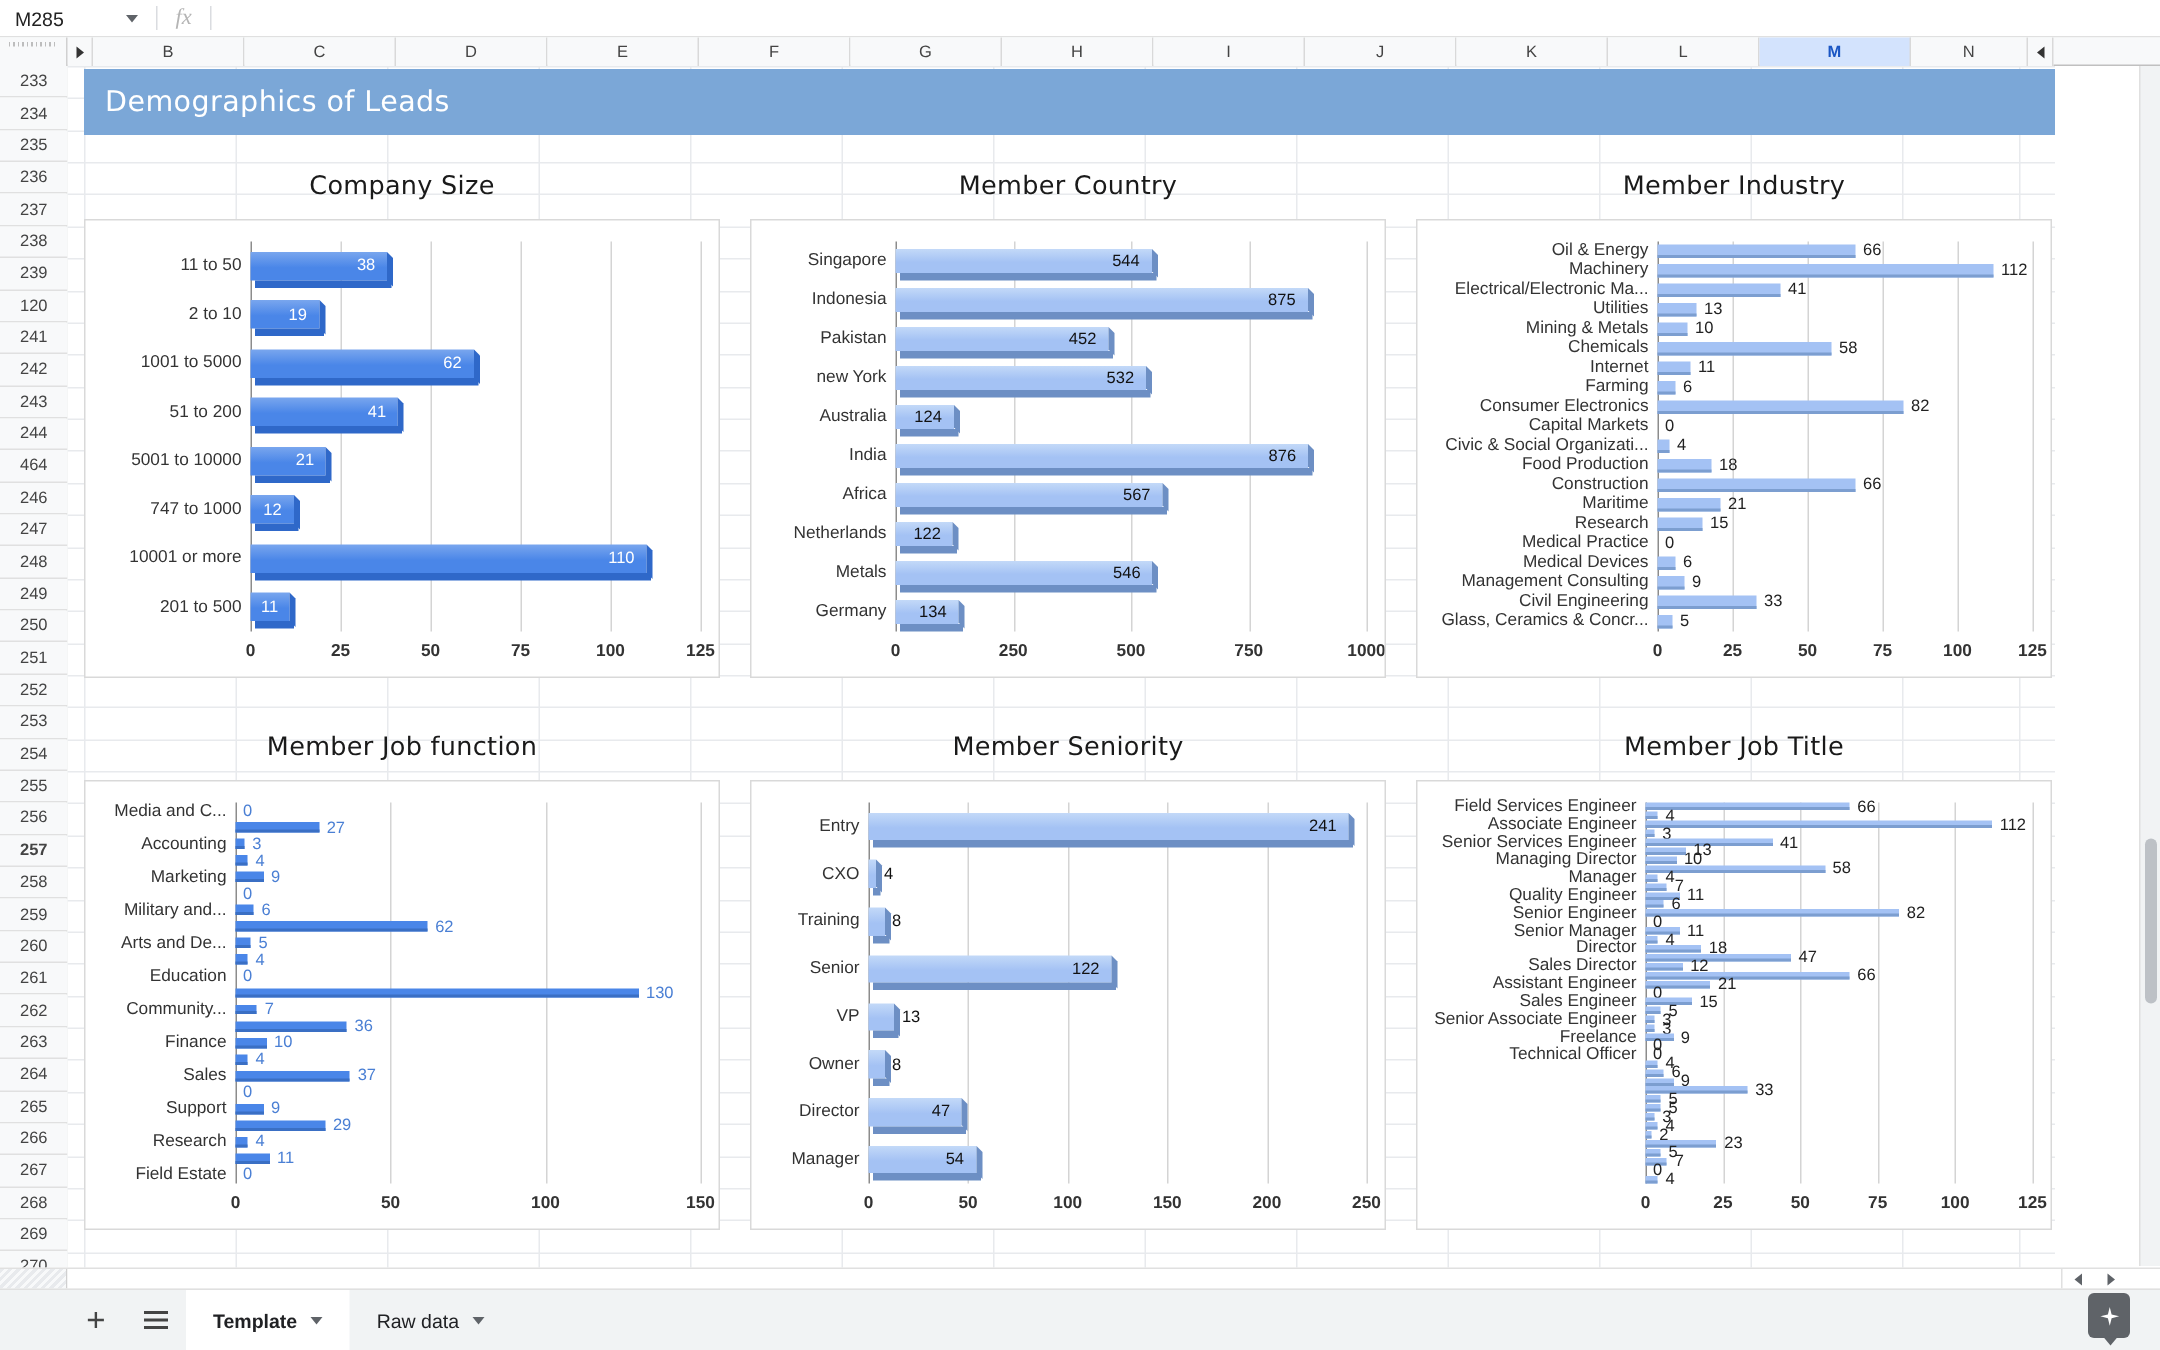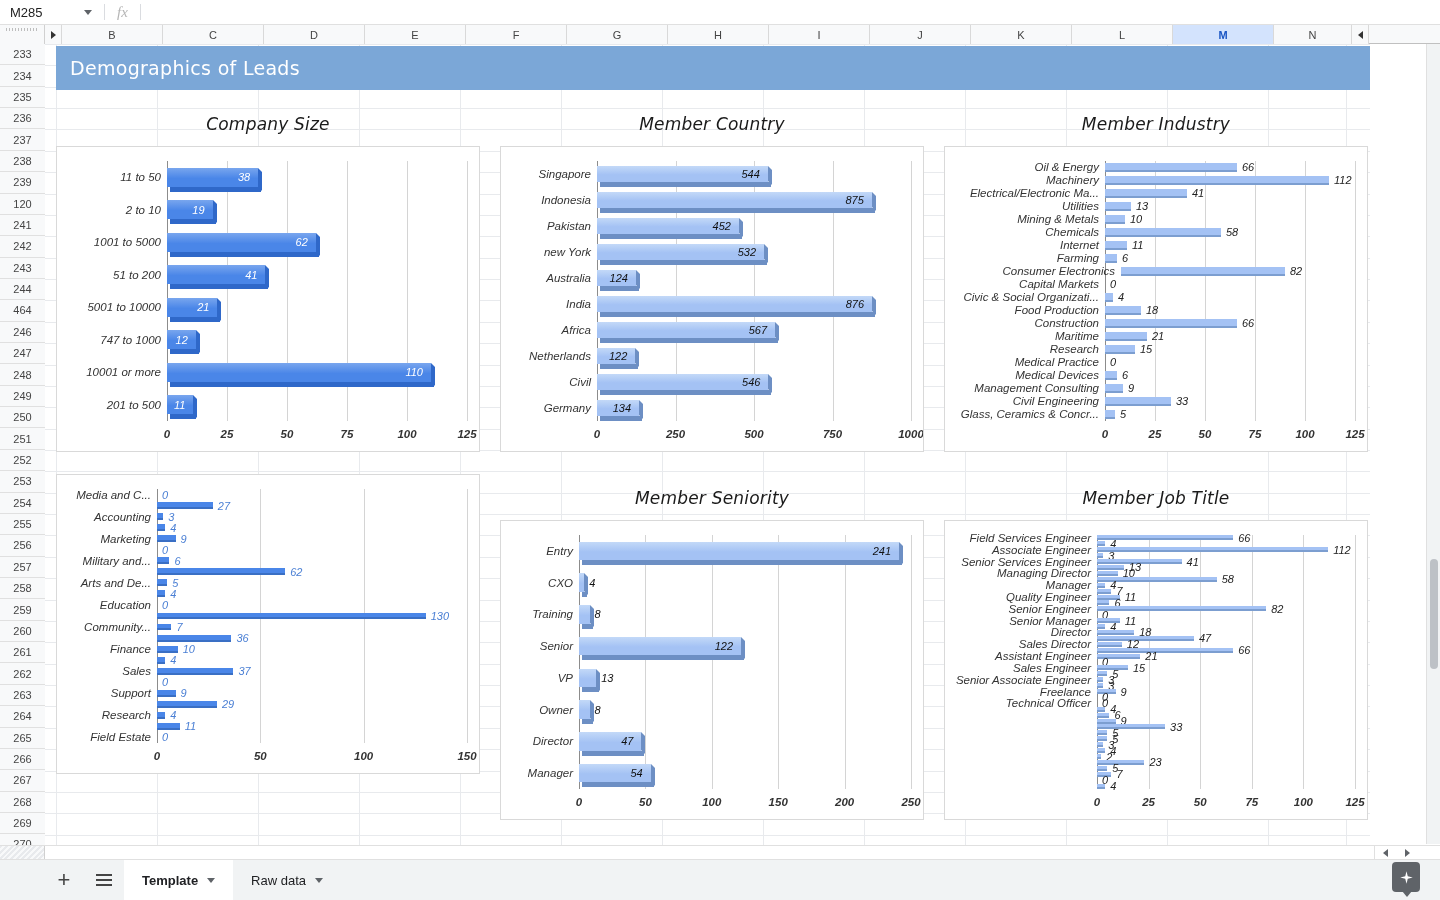--- a/index.html
+++ b/index.html
@@ -89,21 +89,21 @@
     position: absolute; top: 2px; left: 11px; width: 1314px; height: 44px;
     background: #7ba7d7; display: flex; align-items: center; padding-left: 14px;
   }
   .banner-title {
     font-family: "DejaVu Sans", sans-serif; font-size: 19px;
     color: #ffffff; letter-spacing: 0.3px;
   }
 
   
   .charts-area { position: absolute; top: 56px; left: 11px; width: 1314px; }
-  .chart-row { display: flex; gap: 20px; font-style: italic; }
+  .chart-row { display: flex; gap: 20px; }
   .chart-cell { width: 424px; }
   .chart-title {
     font-family: "DejaVu Sans", sans-serif;
     font-size: 17px; color: #1a1a1a; text-align: center;
     padding: 14px 0 12px 0; letter-spacing: 0.2px;
   }
   .chart-box {
     border: 1px solid #d9d9d9; background: #fff;
     position: relative; overflow: hidden;
   }
@@ -268,21 +268,21 @@
     <div class="row-cell" style="height: 21.3684px;">247</div>
     <div class="row-cell" style="height: 21.3684px;">248</div>
     <div class="row-cell" style="height: 21.3684px;">249</div>
     <div class="row-cell" style="height: 21.3684px;">250</div>
     <div class="row-cell" style="height: 21.3684px;">251</div>
     <div class="row-cell" style="height: 21.3684px;">252</div>
     <div class="row-cell" style="height: 21.3684px;">253</div>
     <div class="row-cell" style="height: 21.3684px;">254</div>
     <div class="row-cell" style="height: 21.3684px;">255</div>
     <div class="row-cell" style="height: 21.3684px;">256</div>
-    <div class="row-cell" style="height: 21.3684px;">257</div>
+    <div class="row-cell" style="height: 21.3684px; font-weight: bold;">257</div>
     <div class="row-cell" style="height: 21.3684px;">258</div>
     <div class="row-cell" style="height: 21.3684px;">259</div>
     <div class="row-cell" style="height: 21.3684px;">260</div>
     <div class="row-cell" style="height: 21.3684px;">261</div>
     <div class="row-cell" style="height: 21.3684px;">262</div>
     <div class="row-cell" style="height: 21.3684px;">263</div>
     <div class="row-cell" style="height: 21.3684px;">264</div>
     <div class="row-cell" style="height: 21.3684px;">265</div>
     <div class="row-cell" style="height: 21.3684px;">266</div>
     <div class="row-cell" style="height: 21.3684px;">267</div>
@@ -521,21 +521,21 @@
               <div class="bar-row" style="position: absolute; left: 96px; top: 201.46px; height: 15.08px; width: 314px;">
                 <div class="cat-label" style="max-width: 88px;">Netherlands</div>
                 <div class="bar3d" style="width: 38.308px; height: 15.08px;">
                   <div class="face" style="width: 38.308px; background: linear-gradient(rgb(195, 217, 248) 0%, rgb(164, 194, 244) 55%, rgb(164, 194, 244) 100%);"></div>
                   <div class="base" style="width: 38.308px; background: rgb(109, 143, 196);"></div>
                   <div class="side" style="left: 38.308px; background: rgb(109, 143, 196); transform: skewY(45deg); transform-origin: left top;"></div>
                 </div>
                 <div class="val inside-dark" style="left: 30.308px; transform: translate(-100%, -50%);">122</div>
               </div>
               <div class="bar-row" style="position: absolute; left: 96px; top: 227.46px; height: 15.08px; width: 314px;">
-                <div class="cat-label" style="max-width: 88px;">Civil</div>
+                <div class="cat-label" style="max-width: 88px;">Metals</div>
                 <div class="bar3d" style="width: 171.444px; height: 15.08px;">
                   <div class="face" style="width: 171.444px; background: linear-gradient(rgb(195, 217, 248) 0%, rgb(164, 194, 244) 55%, rgb(164, 194, 244) 100%);"></div>
                   <div class="base" style="width: 171.444px; background: rgb(109, 143, 196);"></div>
                   <div class="side" style="left: 171.444px; background: rgb(109, 143, 196); transform: skewY(45deg); transform-origin: left top;"></div>
                 </div>
                 <div class="val inside-dark" style="left: 163.444px; transform: translate(-100%, -50%);">546</div>
               </div>
               <div class="bar-row" style="position: absolute; left: 96px; top: 253.46px; height: 15.08px; width: 314px;">
                 <div class="cat-label" style="max-width: 88px; margin-left: 20px;">Germany</div>
                 <div class="bar3d" style="width: 42.076px; height: 15.08px;">
@@ -598,21 +598,21 @@
               <div class="bar-row" style="position: absolute; left: 160px; top: 94.47px; height: 8.06px; width: 250px;">
                 <div class="cat-label" style="max-width: 152px;">Internet</div>
                 <div class="barflat" style="width: 22px; background: rgb(164, 194, 244); border-bottom: 2px solid rgb(124, 158, 208);"></div>
                 <div class="val outside" style="left: 27px;">11</div>
               </div>
               <div class="bar-row" style="position: absolute; left: 160px; top: 107.47px; height: 8.06px; width: 250px;">
                 <div class="cat-label" style="max-width: 152px;">Farming</div>
                 <div class="barflat" style="width: 12px; background: rgb(164, 194, 244); border-bottom: 2px solid rgb(124, 158, 208);"></div>
                 <div class="val outside" style="left: 17px;">6</div>
               </div>
-              <div class="bar-row" style="position: absolute; left: 176px; top: 120.47px; height: 8.06px; width: 250px;">
+              <div class="bar-row" style="position: absolute; left: 160px; top: 120.47px; height: 8.06px; width: 250px;">
                 <div class="cat-label" style="max-width: 152px;">Consumer Electronics</div>
                 <div class="barflat" style="width: 164px; background: rgb(164, 194, 244); border-bottom: 2px solid rgb(124, 158, 208);"></div>
                 <div class="val outside" style="left: 169px;">82</div>
               </div>
               <div class="bar-row" style="position: absolute; left: 160px; top: 133.47px; height: 8.06px; width: 250px;">
                 <div class="cat-label" style="max-width: 152px;">Capital Markets</div>
                 <div class="val outside" style="left: 5px;">0</div>
               </div>
               <div class="bar-row" style="position: absolute; left: 160px; top: 146.47px; height: 8.06px; width: 250px;">
                 <div class="cat-label" style="max-width: 152px;">Civic &amp; Social Organizati...</div>
@@ -671,20 +671,21 @@
                 <span class="xtick" style="left: 360px;">100</span>
                 <span class="xtick" style="left: 410px;">125</span>
               </div>
             </div>
           </div>
       </div>
     </div>
 
     <div class="chart-row" style="margin-top:22px">
       <div class="chart-cell">
+        <div class="chart-title">Member Job function</div>
         <div class="chart-box h300" id="chart-3">
             <div class="plot">
               <div class="axis-zero" style="left: 100px; top: 14px; height: 254px;"></div>
               <div class="vgrid" style="left: 203.333px; top: 14px; height: 254px;"></div>
               <div class="vgrid" style="left: 306.667px; top: 14px; height: 254px;"></div>
               <div class="vgrid" style="left: 410px; top: 14px; height: 254px;"></div>
               <div class="bar-row" style="position: absolute; left: 100px; top: 16.0983px; height: 6.84696px; width: 310px;">
                 <div class="cat-label" style="max-width: 92px;">Media and C...</div>
                 <div class="val outside-blue" style="left: 5px;">0</div>
               </div>

